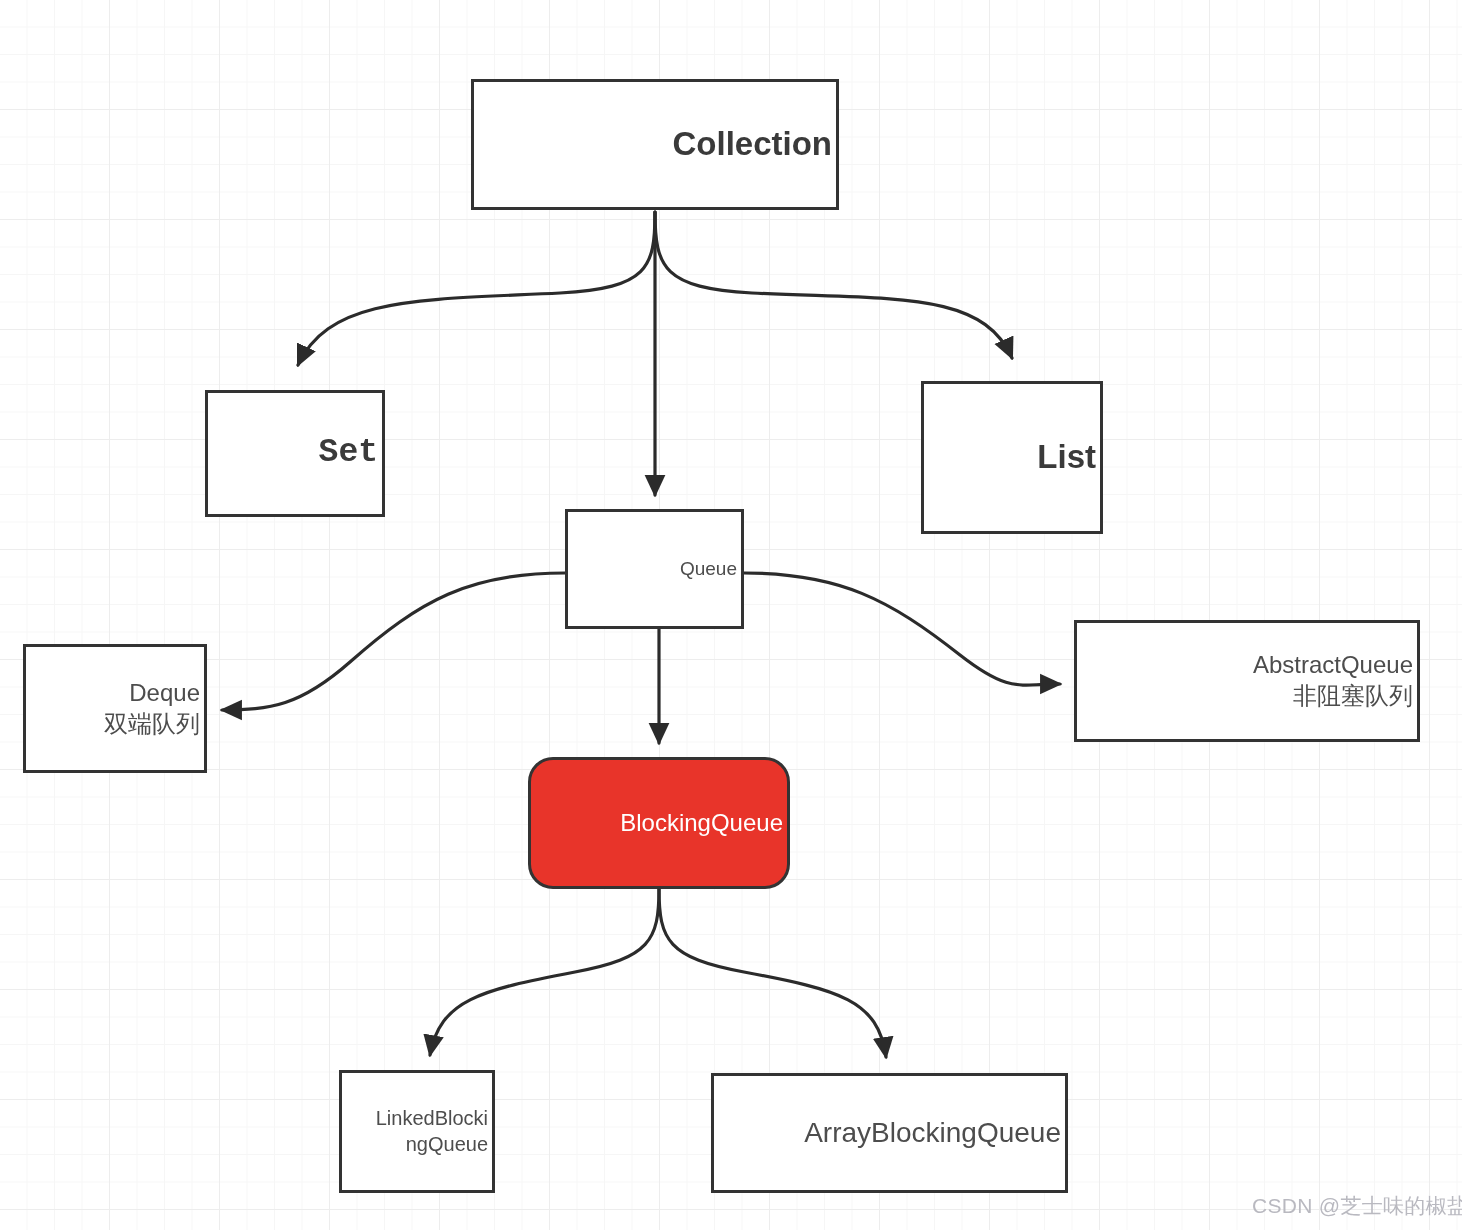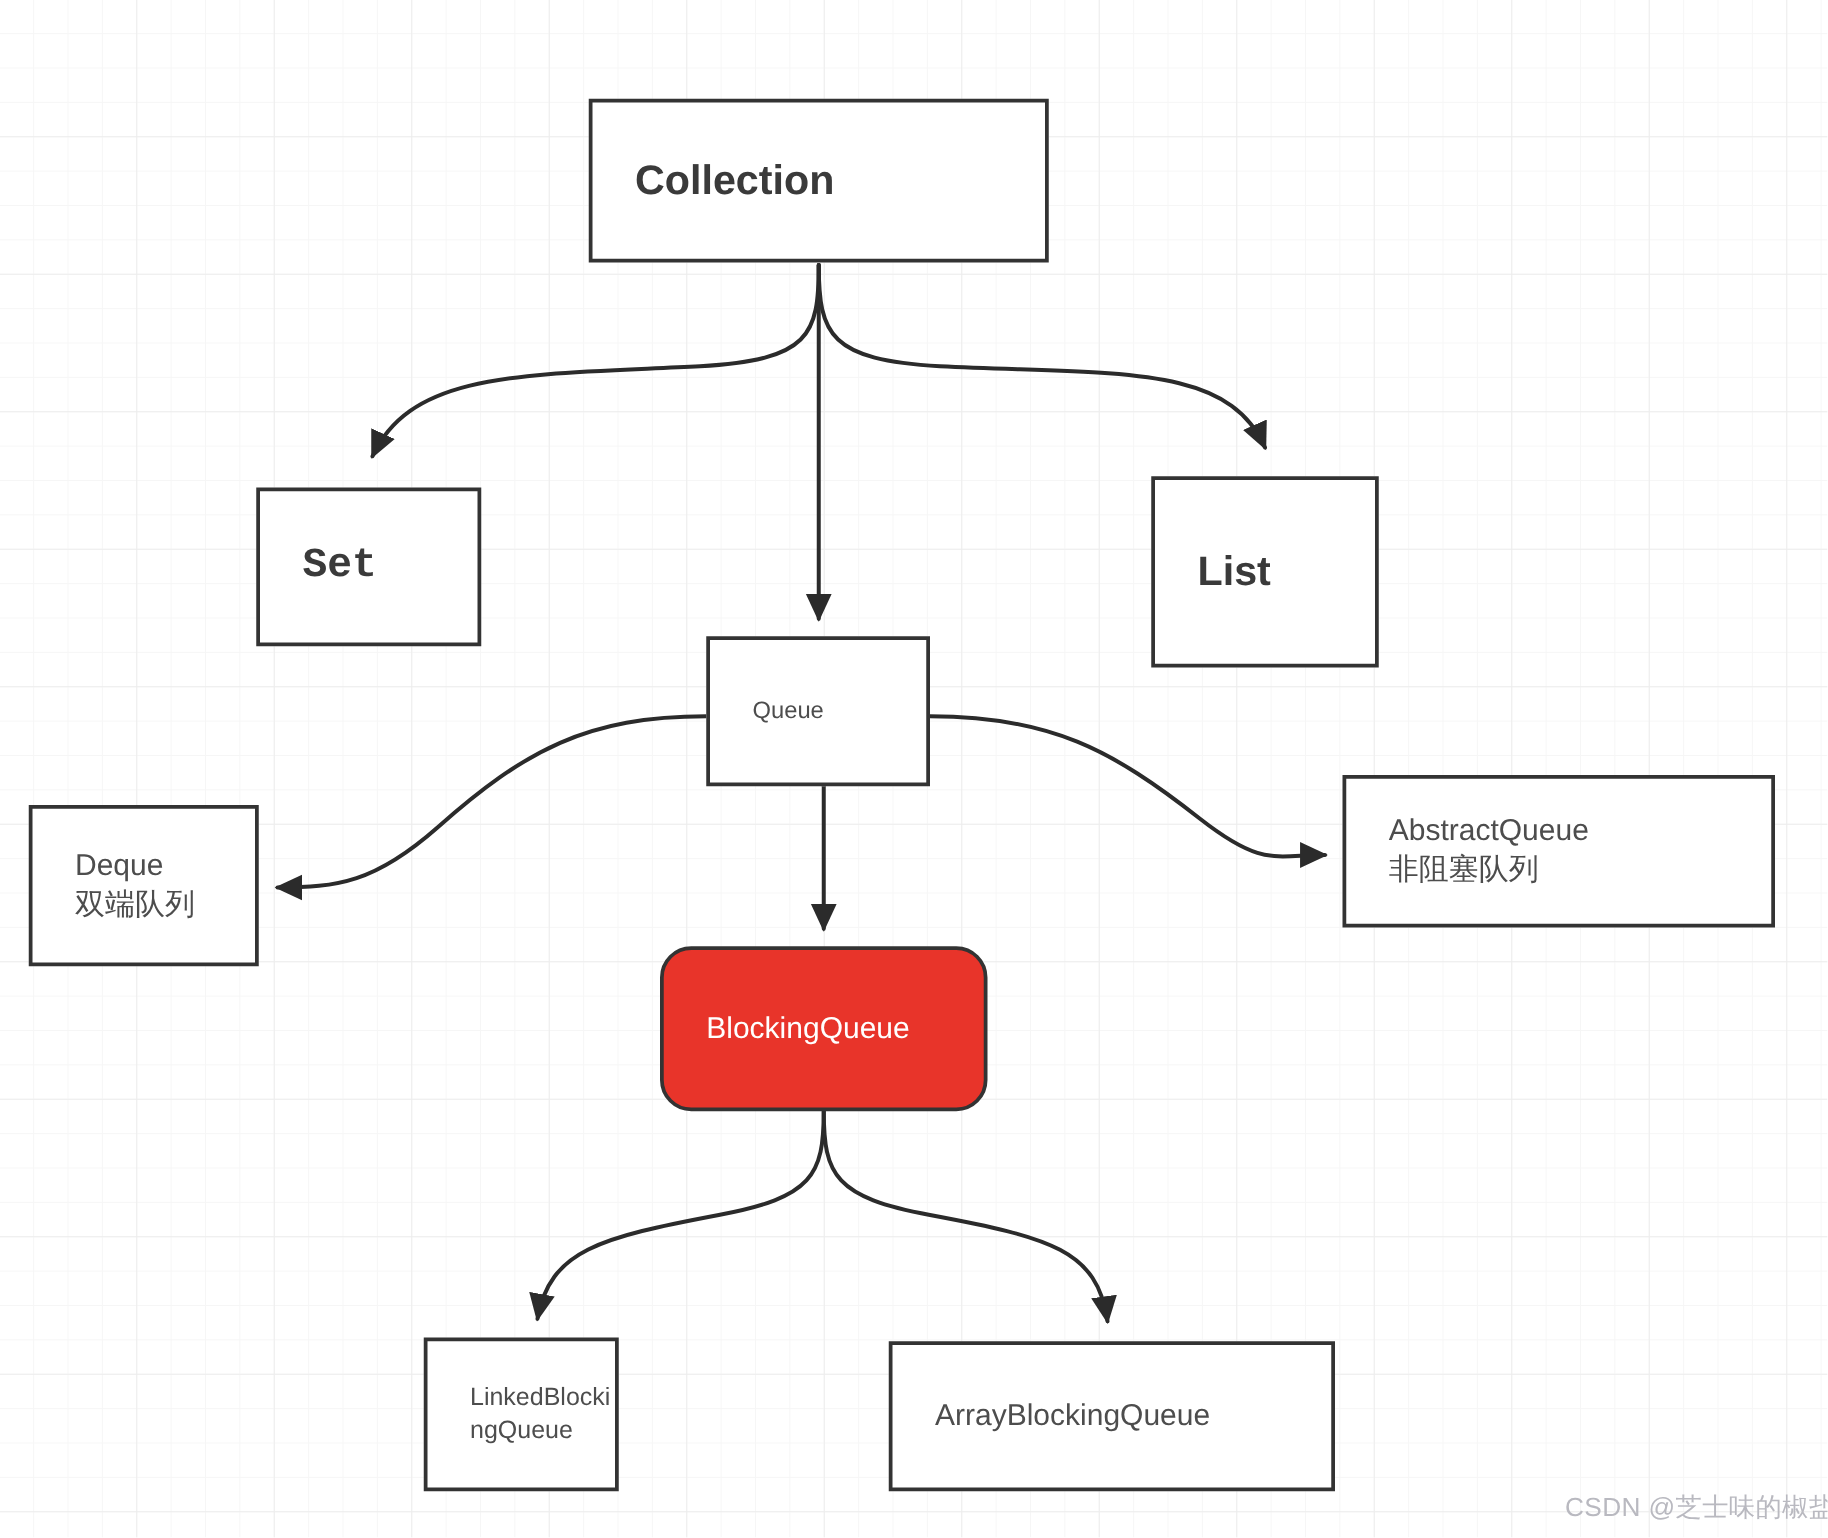--- a/index.html
+++ b/index.html
@@ -42,24 +42,23 @@
   }
 
   .node {
     position: absolute;
     box-sizing: border-box;
     border: 3px solid #333333;
     background: #ffffff;
     display: flex;
     align-items: center;
     justify-content: center;
-    text-align: left;
+    text-align: right;
     color: #4d4d4d;
     line-height: 1.28;
-    padding-left: 30px;
   }
 
   .node.bold {
     font-weight: bold;
     color: #3a3a3a;
   }
 
   .node .label {
     display: block;
     width: 100%;
@@ -71,21 +70,21 @@
   
   #node-collection { left: 471px;  top: 79px;   width: 368px; height: 131px; font-size: 33px; }
   #node-set        { left: 205px;  top: 390px;  width: 180px; height: 127px; font-size: 33px; font-family: Liberation Mono, monospace; }
   #node-list       { left: 921px;  top: 381px;  width: 182px; height: 153px; font-size: 33px; }
   #node-queue      { left: 565px;  top: 509px;  width: 179px; height: 120px; font-size: 19px; }
   #node-deque      { left: 23px;   top: 644px;  width: 184px; height: 129px; font-size: 24px; }
   #node-abstract   { left: 1074px; top: 620px;  width: 346px; height: 122px; font-size: 24px; }
   #node-blocking   { left: 528px;  top: 757px;  width: 262px; height: 132px; font-size: 24px;
                      background: #e8342a; border-color: #333333; color: #ffffff; font-weight: normal; border-radius: 25px; }
   #node-lbq        { left: 339px;  top: 1070px; width: 156px; height: 123px; font-size: 20px; }
-  #node-abq        { left: 711px;  top: 1073px; width: 357px; height: 120px; font-size: 24px; }
+  #node-abq        { left: 711px;  top: 1073px; width: 357px; height: 120px; font-size: 28px; }
 
   #watermark {
     position: absolute;
     left: 1252px;
     top: 1192px;
     font-size: 21px;
     color: #b9b9c0;
     font-family: "Liberation Sans", "DejaVu Sans", sans-serif;
     white-space: nowrap;
     letter-spacing: 0.3px;

